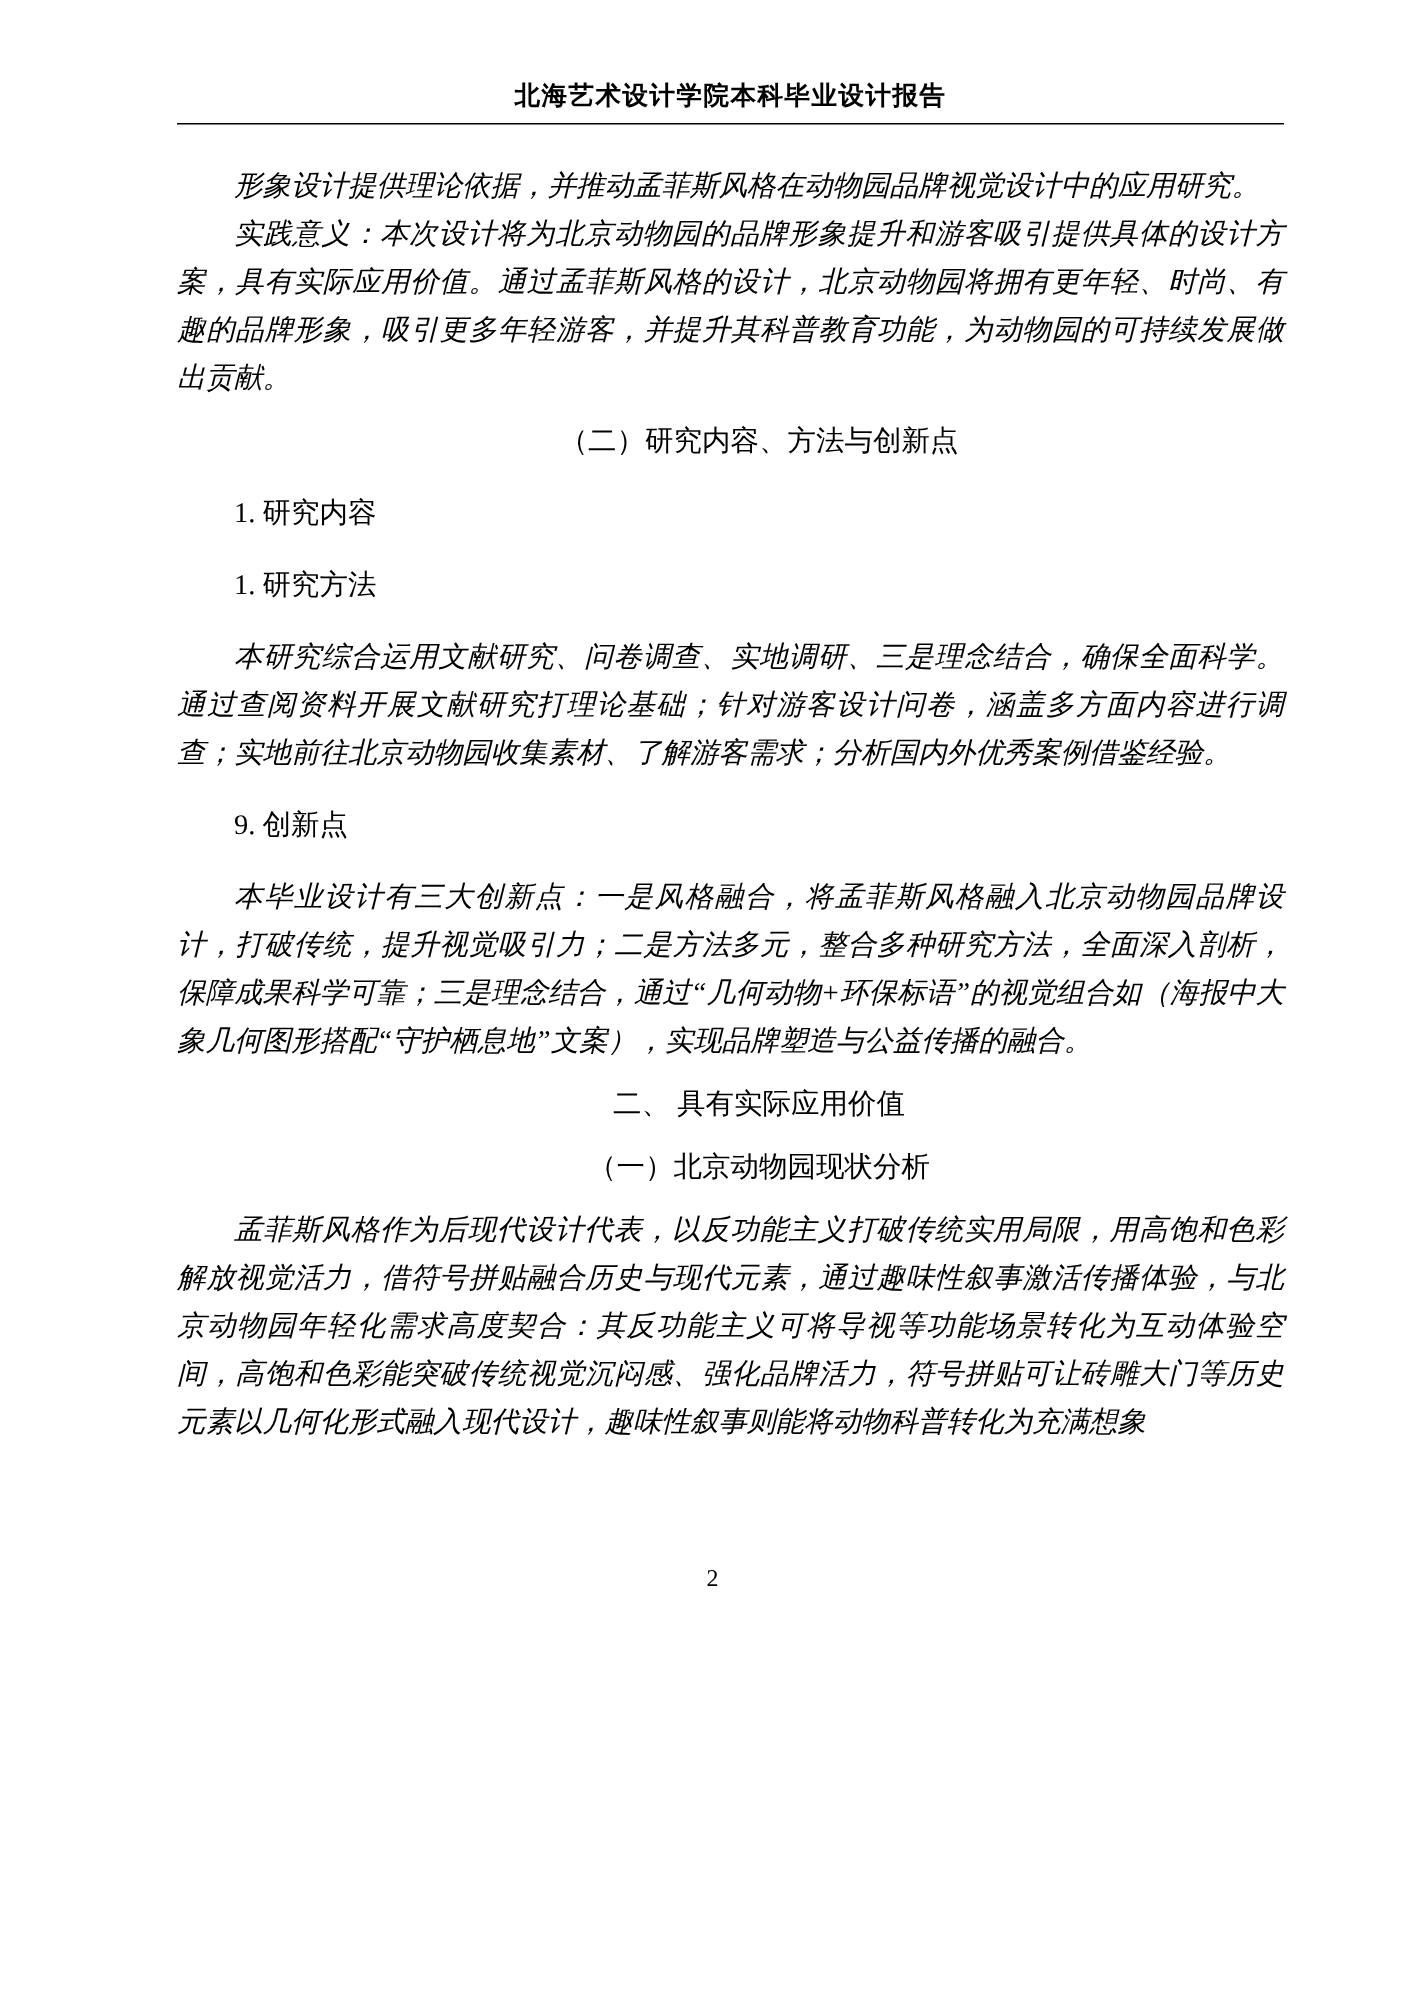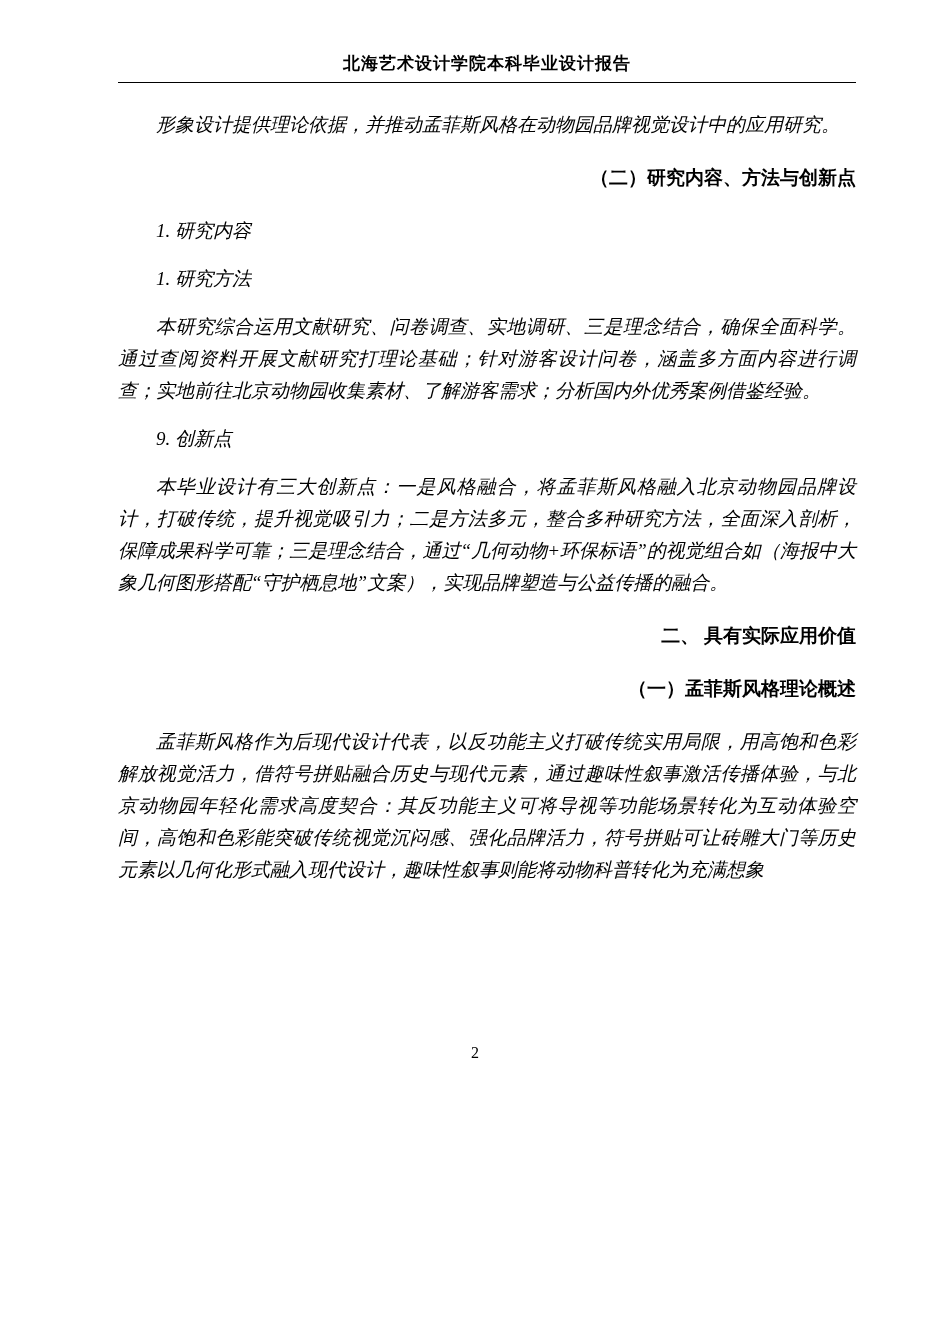--- a/index.html
+++ b/index.html
@@ -33,30 +33,29 @@
     line-height: 32px;
     text-align: justify;
   }
   .para {
     text-indent: 2em;
     margin: 0;
     font-style: italic;
   }
   .heading {
     font-size: 19px;
-    font-weight: bold;
+    font-weight: normal;
     text-indent: 2em;
-    margin: 21px 0;
-    text-align: right;
+    margin: 10px 0;
+    text-align: center;
   }
   .subhead {
     text-indent: 2em;
     margin: 16px 0;
     font-weight: normal;
-    font-style: italic;
   }
   .footer {
     position: absolute;
     left: 0;
     right: 0;
     bottom: 78px;
     text-align: center;
   }
   .page-num {
     font-size: 16px;
@@ -68,37 +67,38 @@
 <div class="page">
 
   <div class="header">
     <div class="header-title">北海艺术设计学院本科毕业设计报告</div>
   </div>
 
   <div class="content">
 
     <p class="para">形象设计提供理论依据，并推动孟菲斯风格在动物园品牌视觉设计中的应用研究。</p>
 
+    <p class="para">实践意义：本次设计将为北京动物园的品牌形象提升和游客吸引提供具体的设计方案，具有实际应用价值。通过孟菲斯风格的设计，北京动物园将拥有更年轻、时尚、有趣的品牌形象，吸引更多年轻游客，并提升其科普教育功能，为动物园的可持续发展做出贡献。</p>
 
     <h3 class="heading">（二）研究内容、方法与创新点</h3>
 
     <p class="subhead">1. 研究内容</p>
 
 
     <p class="subhead">1. 研究方法</p>
 
     <p class="para">本研究综合运用文献研究、问卷调查、实地调研、三是理念结合，确保全面科学。通过查阅资料开展文献研究打理论基础；针对游客设计问卷，涵盖多方面内容进行调查；实地前往北京动物园收集素材、了解游客需求；分析国内外优秀案例借鉴经验。</p>
 
     <p class="subhead">9. 创新点</p>
 
     <p class="para">本毕业设计有三大创新点：一是风格融合，将孟菲斯风格融入北京动物园品牌设计，打破传统，提升视觉吸引力；二是方法多元，整合多种研究方法，全面深入剖析，保障成果科学可靠；三是理念结合，通过“几何动物+环保标语”的视觉组合如（海报中大象几何图形搭配“守护栖息地”文案），实现品牌塑造与公益传播的融合。</p>
 
     <h3 class="heading">二、 具有实际应用价值</h3>
 
-    <h3 class="heading">（一）孟菲斯风格理论概述</h3>
+    <h3 class="heading">（一）北京动物园现状分析</h3>
 
     <p class="para">孟菲斯风格作为后现代设计代表，以反功能主义打破传统实用局限，用高饱和色彩解放视觉活力，借符号拼贴融合历史与现代元素，通过趣味性叙事激活传播体验，与北京动物园年轻化需求高度契合：其反功能主义可将导视等功能场景转化为互动体验空间，高饱和色彩能突破传统视觉沉闷感、强化品牌活力，符号拼贴可让砖雕大门等历史元素以几何化形式融入现代设计，趣味性叙事则能将动物科普转化为充满想象</p>
 
   </div>
 
   <div class="footer">
     <span class="page-num">2</span>
   </div>
 
 </div>

